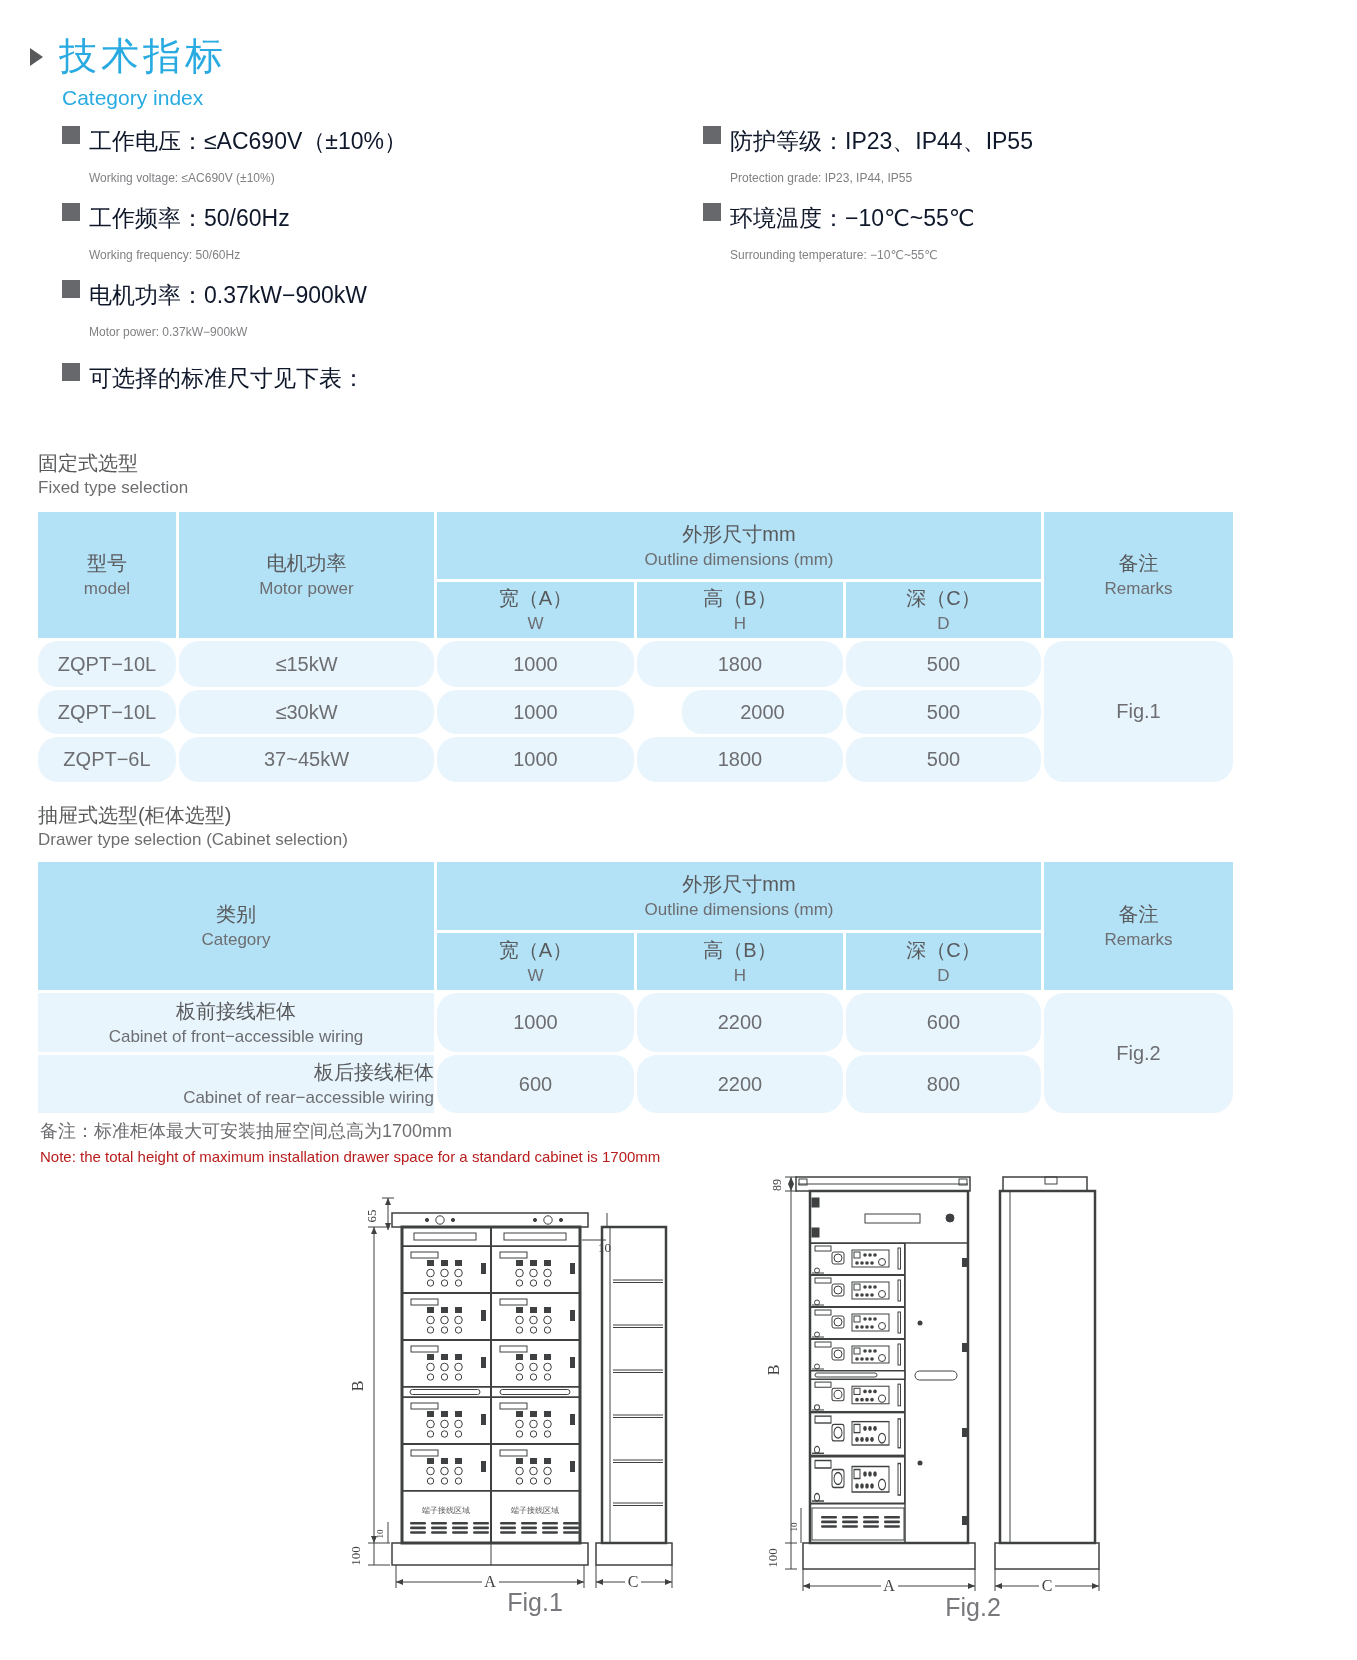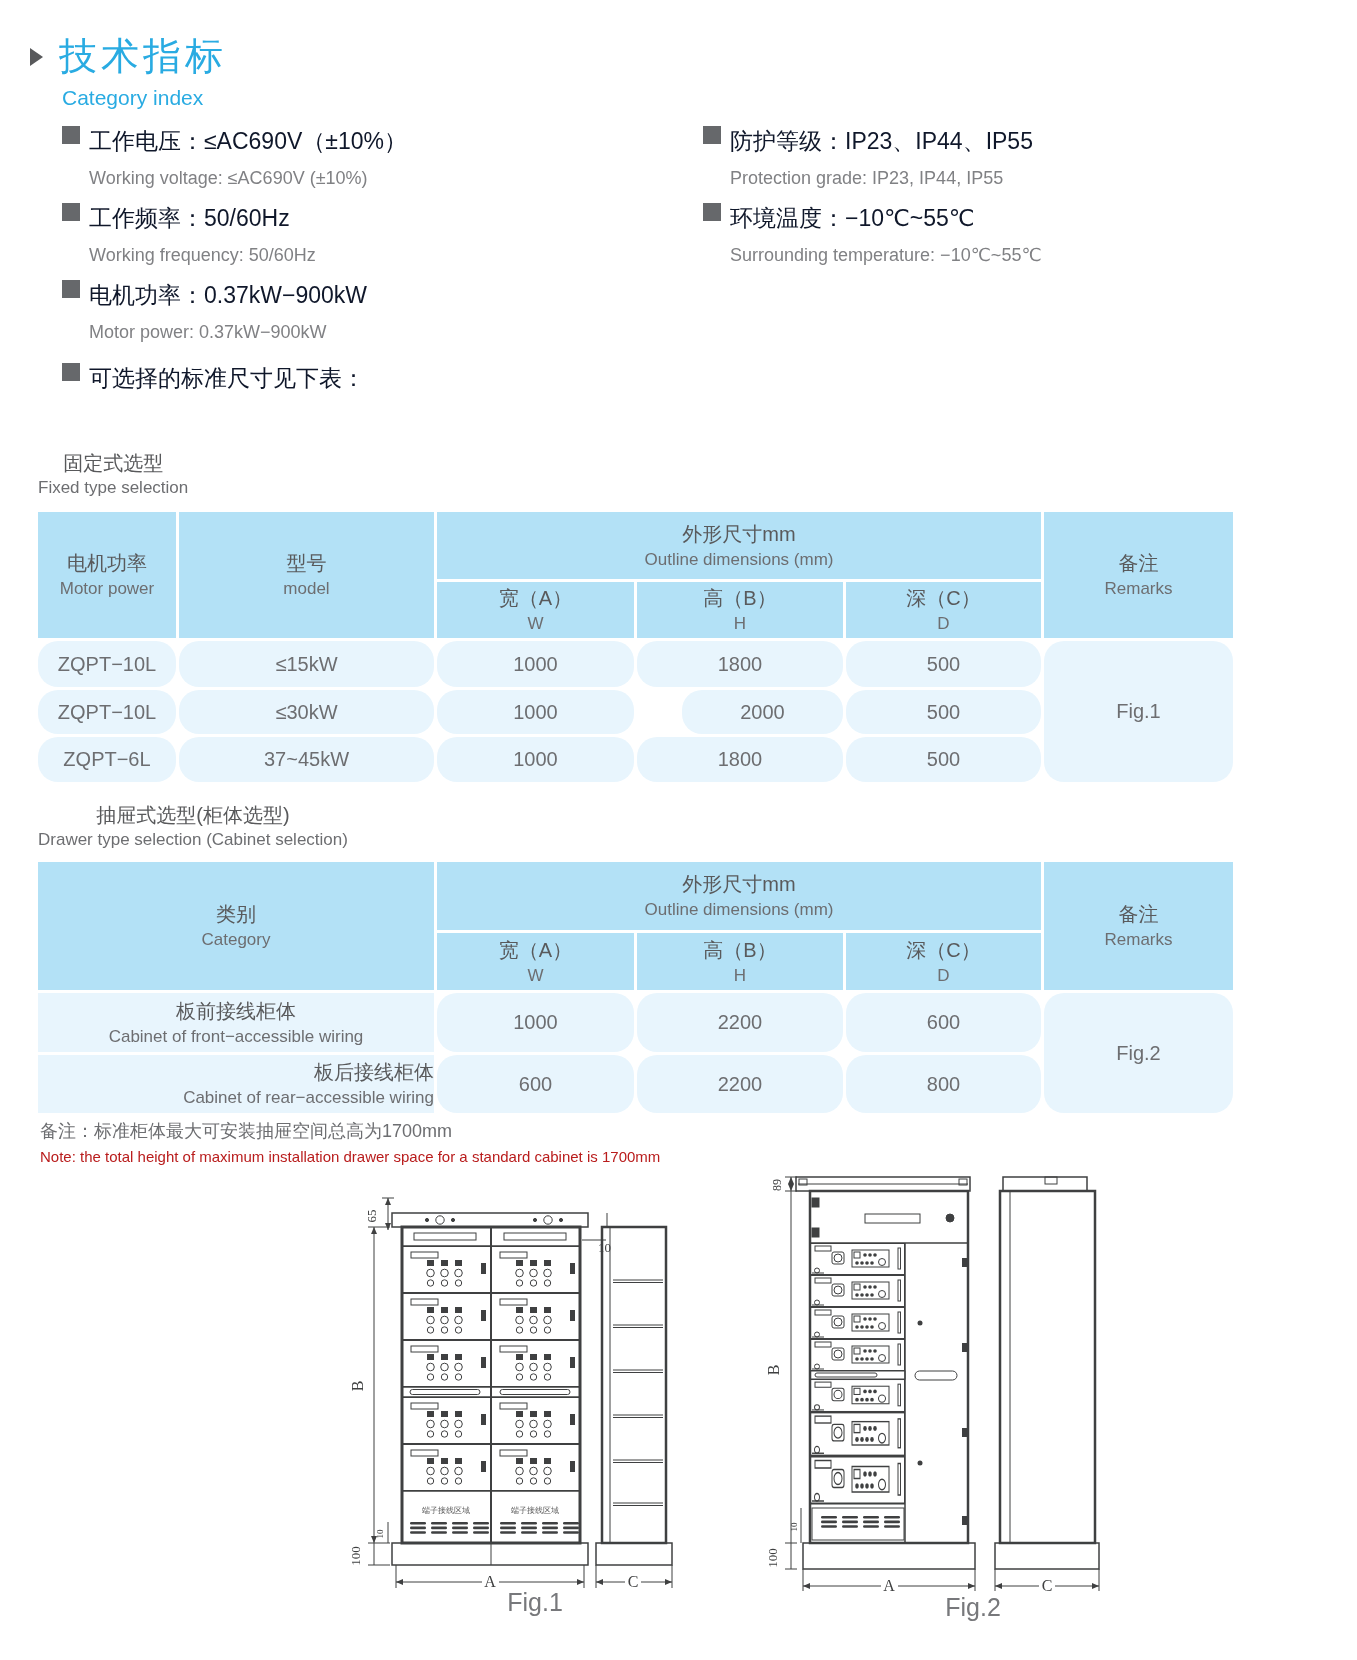--- a/index.html
+++ b/index.html
@@ -14,24 +14,24 @@
   .title-en{font-size:21px;color:#29abe2;margin:8px 0 0 32px;}
 
   
   .specs-col{position:absolute;top:126px;}
   .col-l{left:62px;width:620px;}
   .col-r{left:703px;width:620px;}
   .spec-item{margin-bottom:12px;}
   .spec-item.gap{margin-top:18px;}
   .spec-zh{display:flex;align-items:flex-start;gap:9px;font-size:23px;color:#0f172a;line-height:31px;}
   .bullet{flex:none;width:18px;height:18px;background:#66686b;}
-  .spec-en{font-size:18px;color:#808184;margin:8px 0 0 27px;line-height:26px;}
-
-  
-  .sec{position:absolute;left:38px;text-align:center;}
+  .spec-en{font-size:12px;color:#808184;margin:8px 0 0 27px;line-height:26px;}
+
+  
+  .sec{position:absolute;left:38px;}
   .sec-zh{font-size:20px;color:#58595b;line-height:26px;}
   .sec-en{font-size:17px;color:#6d6e71;line-height:24px;}
 
   
   .tbl{position:absolute;left:38px;display:grid;gap:3px;background:#fff;}
   .tbl1{top:512px;grid-template-columns:138px 255px 197px 206px 195px 189px;grid-template-rows:67px 56px 46px 44px 45px;}
   .tbl2{top:862px;grid-template-columns:396px 197px 206px 195px 189px;grid-template-rows:68px 57px 59px 58px;}
   .c{display:flex;flex-direction:column;align-items:center;justify-content:center;text-align:center;}
   .th{background:#b3e1f6;}
   .td{background:#e8f5fd;}
@@ -116,26 +116,26 @@
     </div>
   </div>
 
   <div class="sec" style="top:450px;">
     <div class="sec-zh">固定式选型</div>
     <div class="sec-en">Fixed type selection</div>
   </div>
 
   <div class="tbl tbl1">
     <div class="c th sp2">
+      <div class="hz">型号</div>
+      <div class="he">model</div>
+    </div>
+    <div class="c th sp2">
       <div class="hz">电机功率</div>
       <div class="he">Motor power</div>
-    </div>
-    <div class="c th sp2">
-      <div class="hz">型号</div>
-      <div class="he">model</div>
     </div>
     <div class="c th sp3c">
       <div class="hz">外形尺寸mm</div>
       <div class="he">Outline dimensions (mm)</div>
     </div>
     <div class="c th sp2" style="grid-column:6;grid-row:1 / span 2;">
       <div class="hz">备注</div>
       <div class="he">Remarks</div>
     </div>
     <div class="c th" style="grid-column:3;grid-row:2;">

